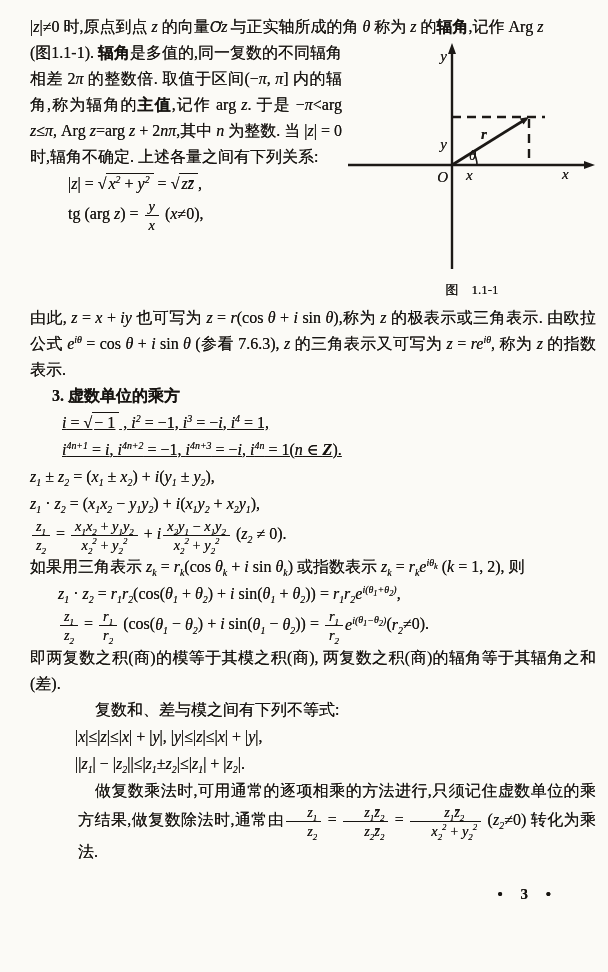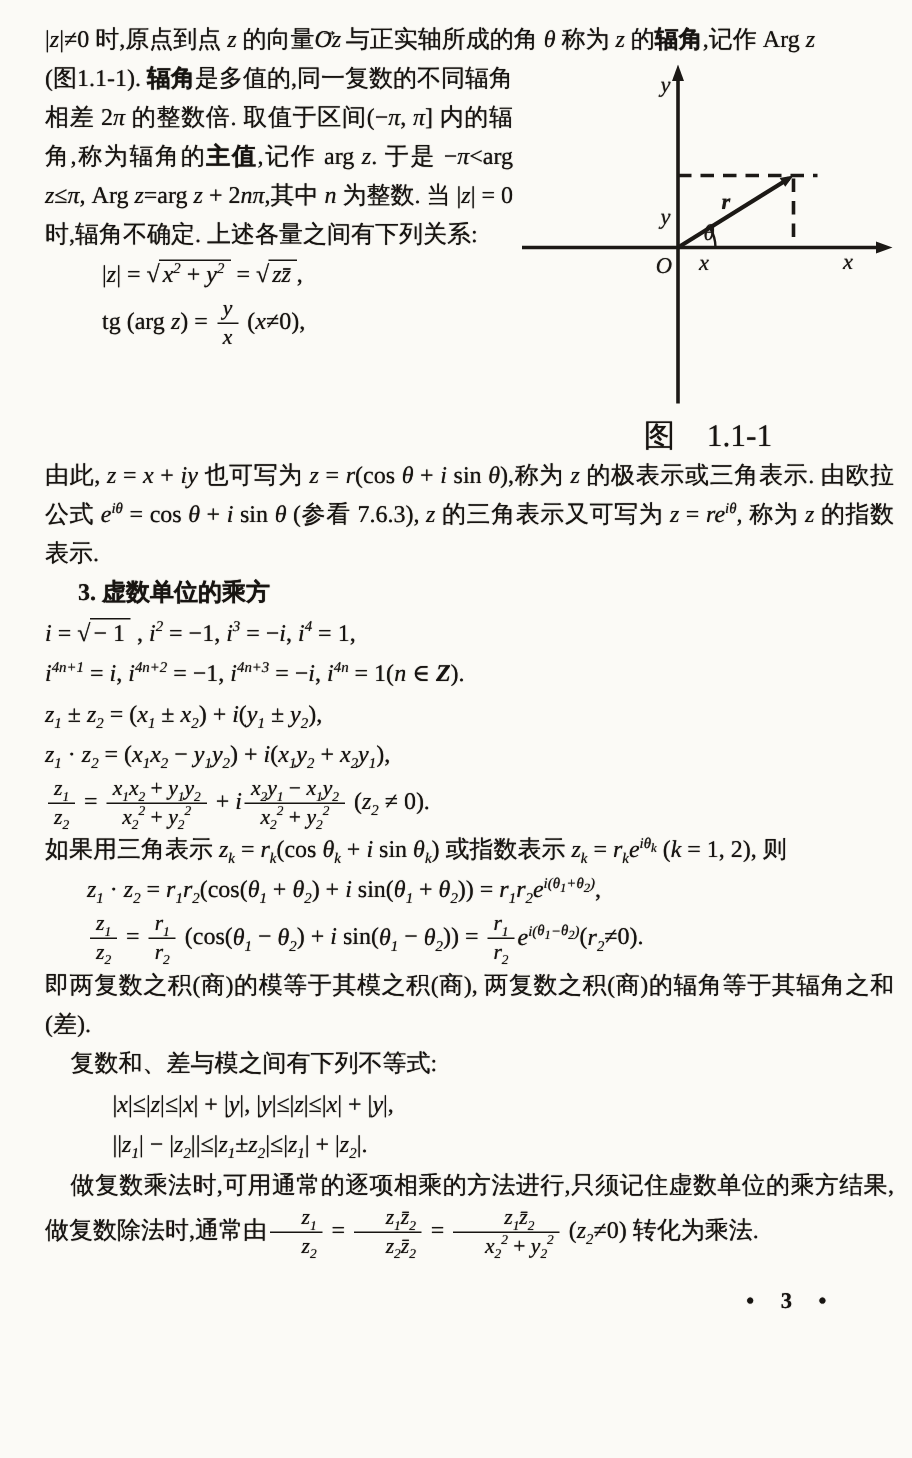--- a/index.html
+++ b/index.html
@@ -30,34 +30,34 @@
     font-size:0.75em;font-style:normal;
   }
   .frac{display:inline-block;text-align:center;vertical-align:middle;line-height:1.12;font-size:0.9em;margin:0 2px;}
   .frac .num{display:block;padding:0 4px 1px;border-bottom:1.3px solid currentColor;}
   .frac .den{display:block;padding:1px 4px 0;}
   .sqrt{white-space:nowrap;text-align:right;}
   .sqrt .rad{font-style:normal;}
   .sqrt .bar{border-top:1.3px solid currentColor;padding:1px 4px 0 2px;}
   .formula{margin:1px 0;text-align:left;}
   .ind-a{margin-left:38px;}
-  .ind-b{}
+  .ind-b{margin-left:32px;text-decoration:underline;}
   .ind-c{}
   .ind-d{margin-left:28px;}
   .ind-e{margin-left:45px;}
   .heading{font-weight:bold;text-indent:22px;}
-  .ti1{text-indent:17px;}
+  .ti1{text-indent:17px;margin-left:48px;}
   .clear{clear:both;}
   .fig{
     float:right;width:248px;
     margin:3px 0 2px 6px;
     text-align:center;
   }
   .fig svg{display:block;}
-  .caption{font-size:21px;margin-top:2px;}
+  .caption{font-size:13px;margin-top:2px;}
   .pageno{
     text-align:right;padding-right:38px;margin-top:16px;
     font-weight:bold;letter-spacing:7px;font-size:15px;
   }
 </style>
 </head>
 <body>
 
 <div class="page">
 

